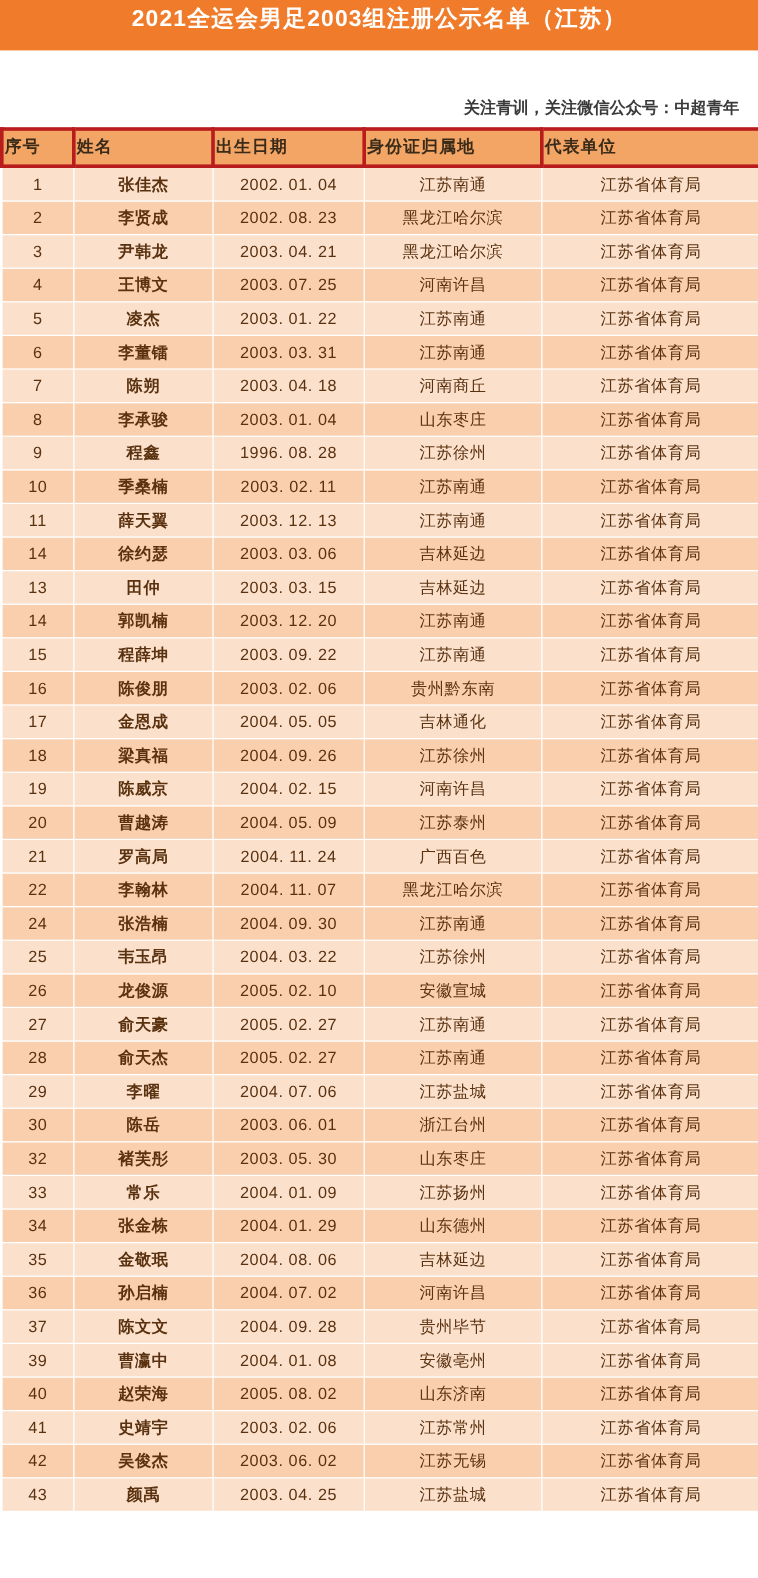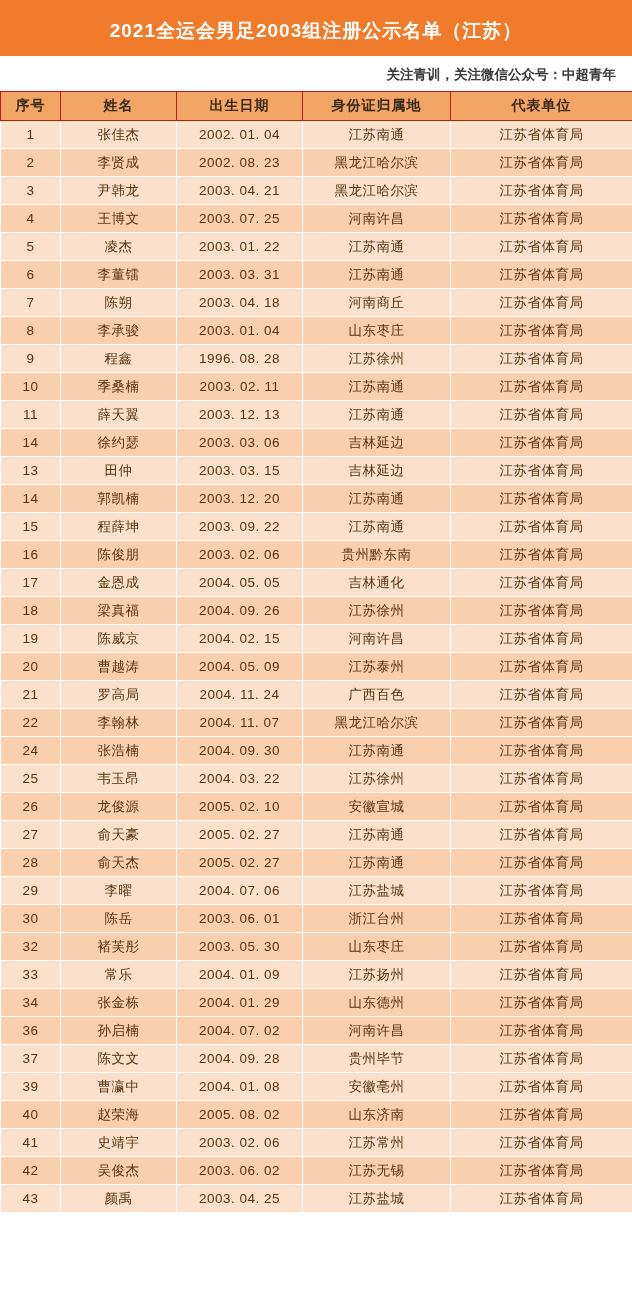--- a/index.html
+++ b/index.html
@@ -16,66 +16,67 @@
     box-sizing: border-box;
     background: #ffffff;
   }
   .title-bar {
     background: #f07c2b;
     color: #ffffff;
     text-align: center;
     font-size: 19px;
     font-weight: bold;
     letter-spacing: 1px;
-    padding: 20px 0 13px 0;
+    padding: 6px 0 13px 0;
     line-height: 1.2;
   }
   .subtitle-bar {
     background: #ffffff;
     text-align: right;
     color: #3a3a3a;
     font-size: 13.5px;
     font-weight: bold;
     padding: 10px 16px 8px 0;
     line-height: 1.3;
+    margin-top: 29px;
   }
   table.roster {
     width: 632px;
     border-collapse: collapse;
     table-layout: fixed;
     font-size: 13.5px;
   }
   table.roster col.c0 { width: 60px; }
   table.roster col.c1 { width: 116px; }
   table.roster col.c2 { width: 126px; }
   table.roster col.c3 { width: 148px; }
   table.roster col.c4 { width: 182px; }
 
   table.roster th {
     background: #f2a565;
     color: #3a2a18;
     font-weight: bold;
     font-size: 14px;
     height: 26px;
-    text-align: center;
-    border: 1px solid #b91c1c;
+    text-align: left;
+    border: 3px solid #b91c1c;
     letter-spacing: 1px;
   }
   table.roster td {
     height: 25px;
     text-align: center;
     border: 1px solid #ffffff;
     color: #5a3210;
     font-size: 13.5px;
     letter-spacing: 0.5px;
   }
   tr.row-a td { background: #fbe0cc; }
   tr.row-b td { background: #f9cfae; }
 
-  td.col-name { font-weight: normal; color: #4a2708; }
+  td.col-name { font-weight: bold; color: #4a2708; }
   td.col-idx { color: #6a3a12; }
 </style>
 </head>
 <body>
 
 <div class="page">
 
   <div class="title-bar">2021全运会男足2003组注册公示名单（江苏）</div>
 
   <div class="subtitle-bar">关注青训，关注微信公众号：中超青年</div>
@@ -315,20 +316,27 @@
           <td>江苏扬州</td>
           <td>江苏省体育局</td>
         </tr>
         <tr class="row-b">
           <td class="col-idx">34</td>
           <td class="col-name">张金栋</td>
           <td>2004. 01. 29</td>
           <td>山东德州</td>
           <td>江苏省体育局</td>
         </tr>
+        <tr class="row-a">
+          <td class="col-idx">35</td>
+          <td class="col-name">金敬珉</td>
+          <td>2004. 08. 06</td>
+          <td>吉林延边</td>
+          <td>江苏省体育局</td>
+        </tr>
         <tr class="row-b">
           <td class="col-idx">36</td>
           <td class="col-name">孙启楠</td>
           <td>2004. 07. 02</td>
           <td>河南许昌</td>
           <td>江苏省体育局</td>
         </tr>
         <tr class="row-a">
           <td class="col-idx">37</td>
           <td class="col-name">陈文文</td>

